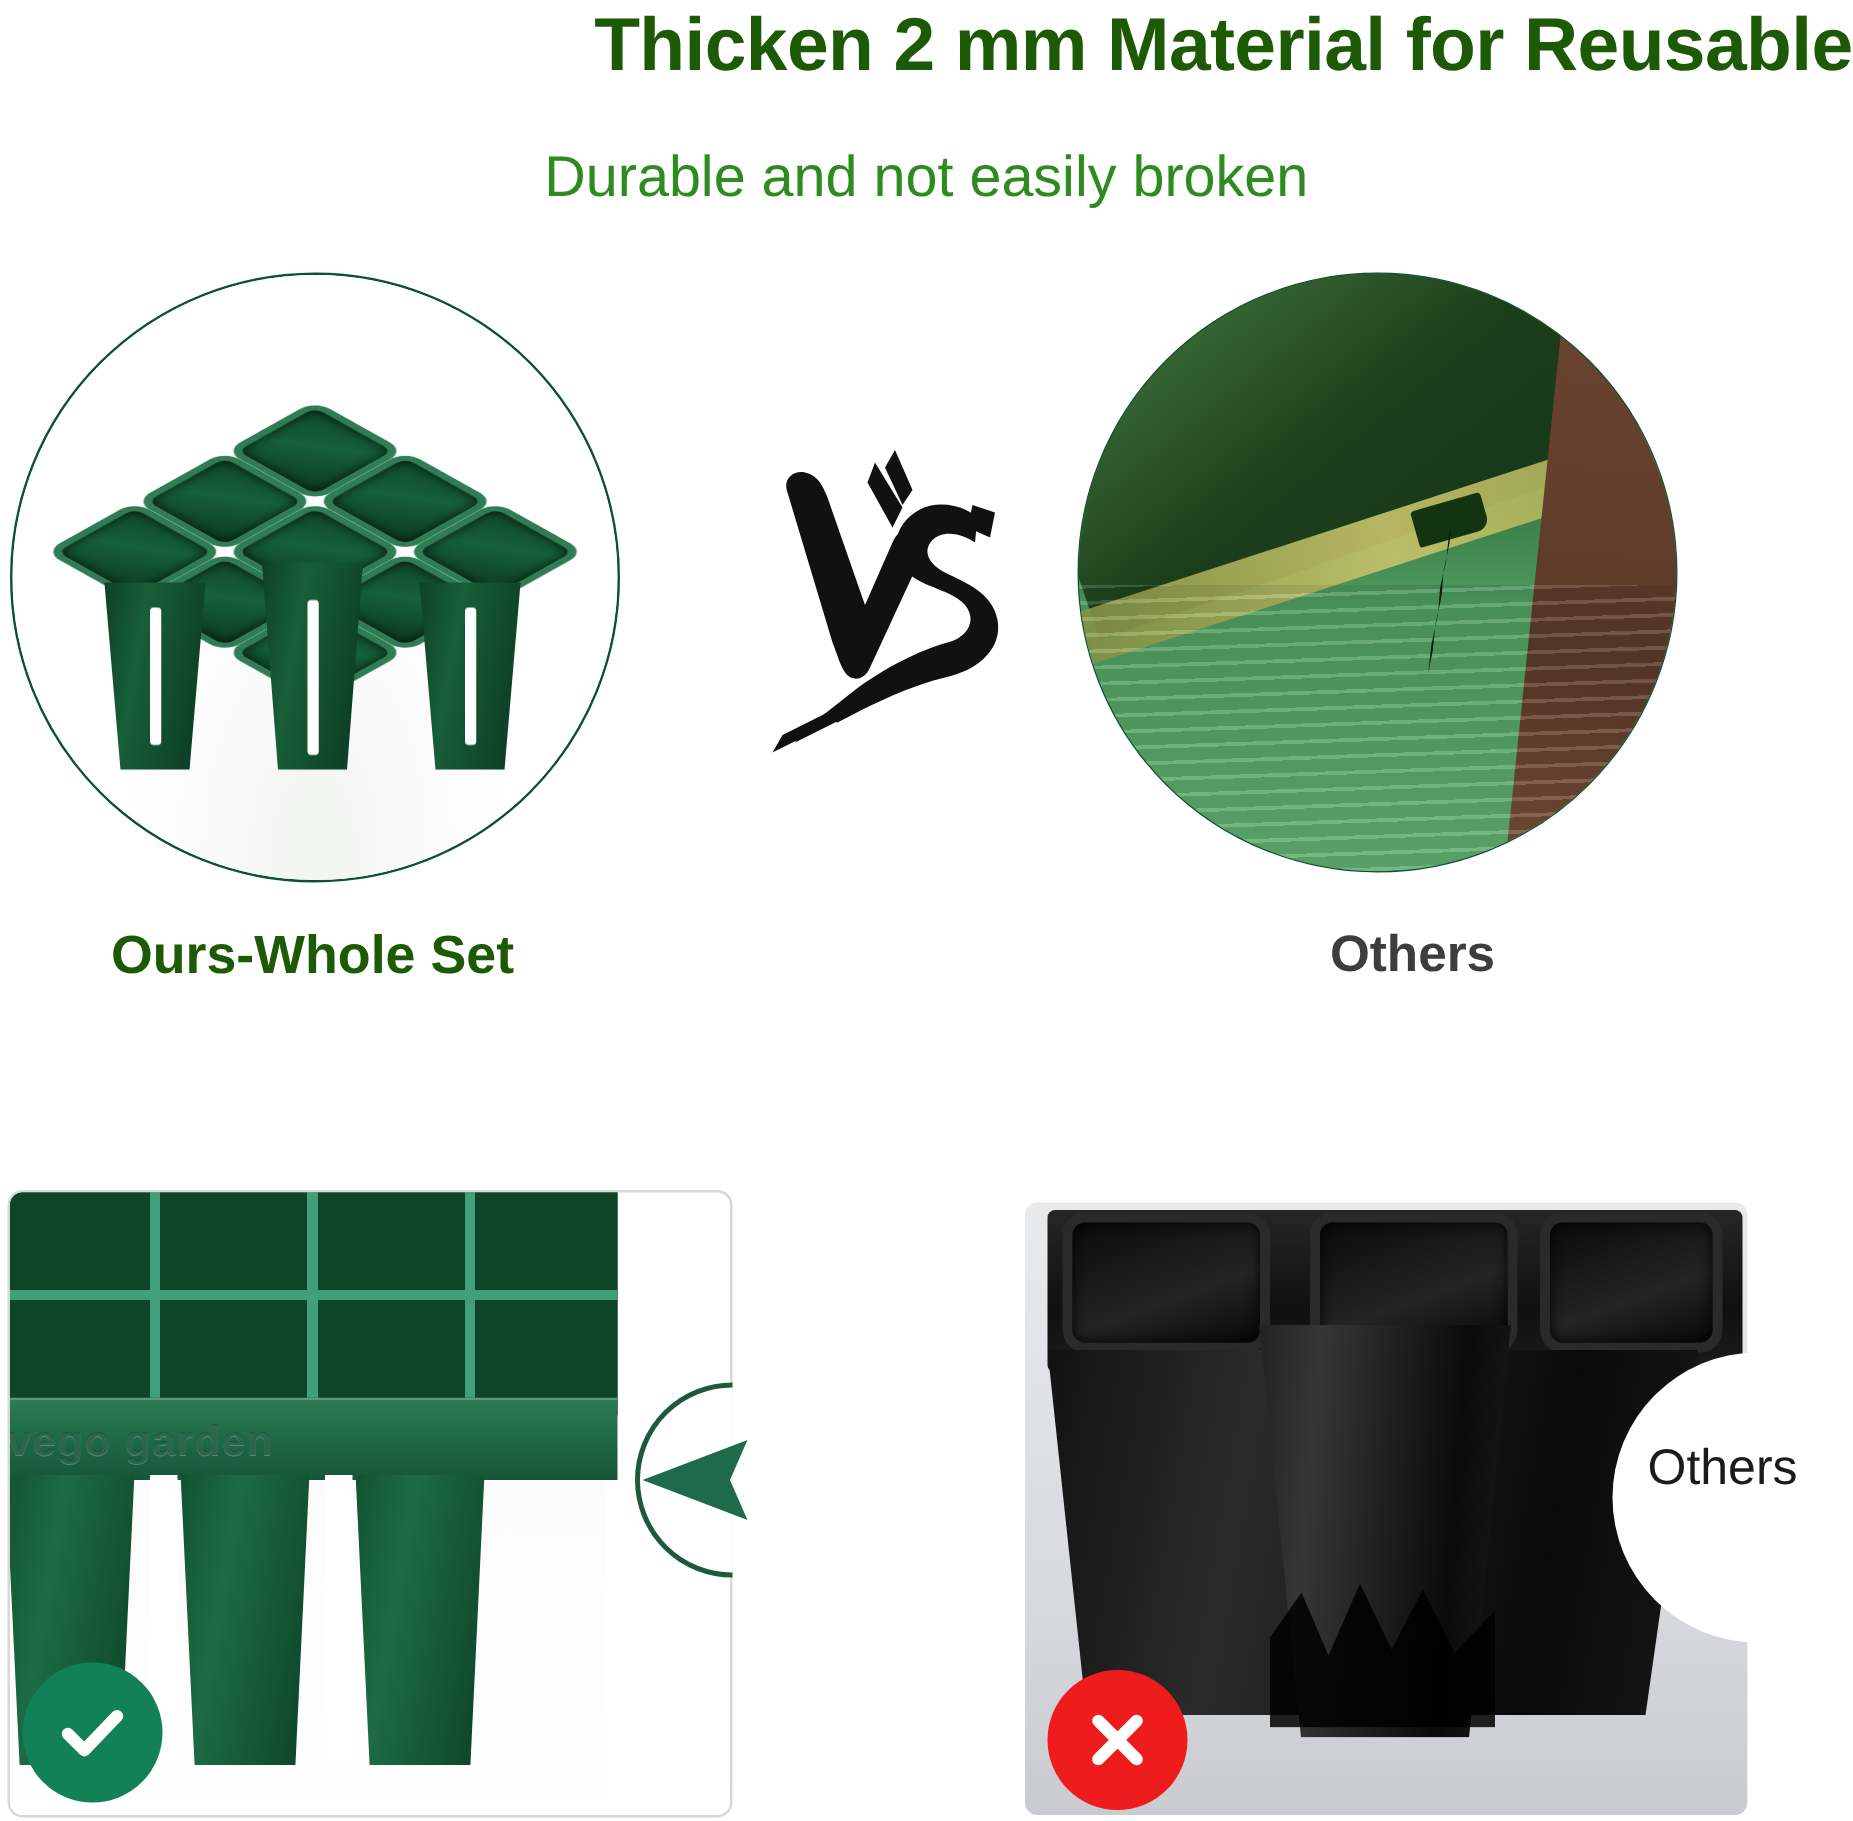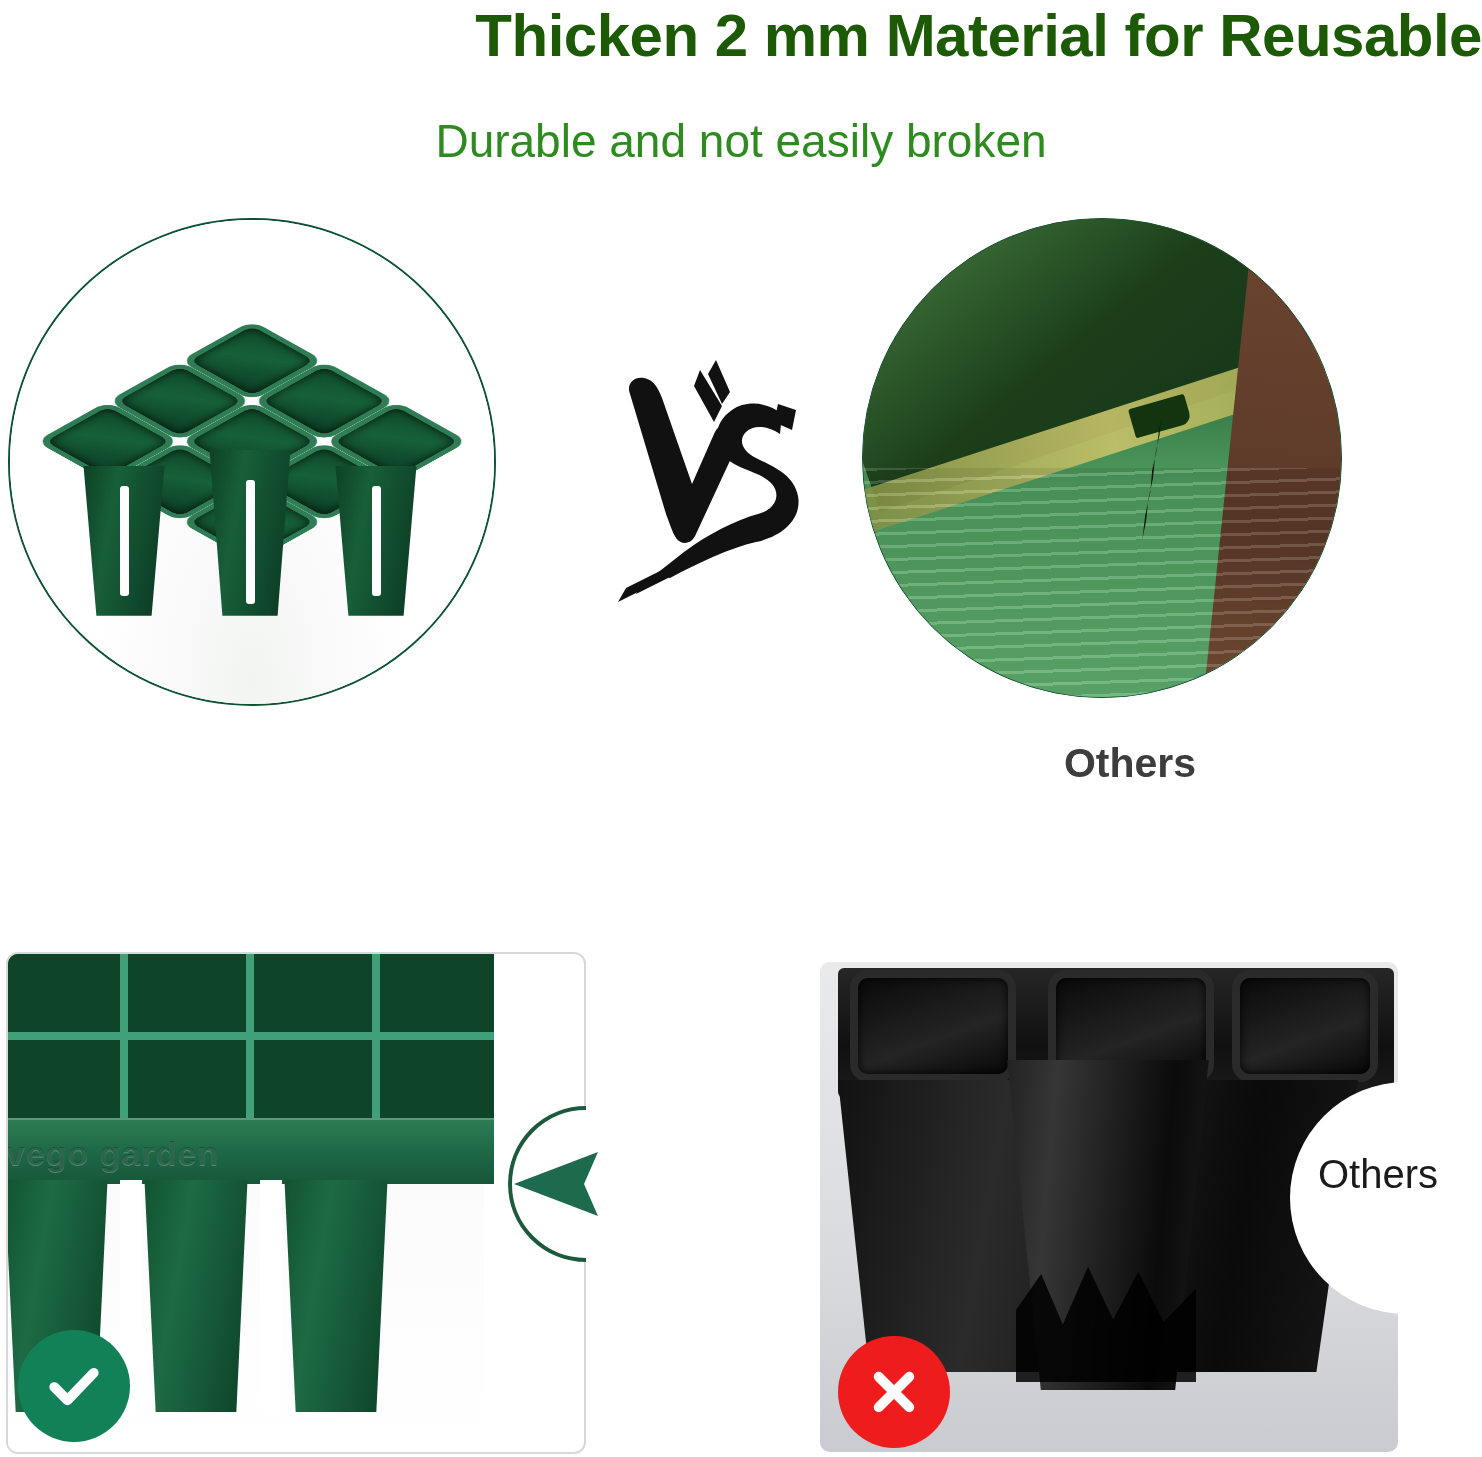--- a/index.html
+++ b/index.html
@@ -288,20 +288,21 @@
     <div class="others-photo">
       <div class="dark-top"></div>
       <div class="rim"></div>
       <div class="brown"></div>
       <div class="ridges"></div>
       <div class="notch"></div>
       <div class="crack"></div>
     </div>
   </div>
 
+  <div class="label-ours">Ours-Whole Set</div>
   <div class="label-others">Others</div>
 
   <div class="panel panel-ours">
     <div class="ours-closeup">
       <div class="cu-bg"></div>
       <div class="cu-top"></div>
       <div class="cu-topcells"></div>
       <div class="cu-band"></div>
       <div class="cu-emboss">vego garden</div>
       <div class="cu-pots">

